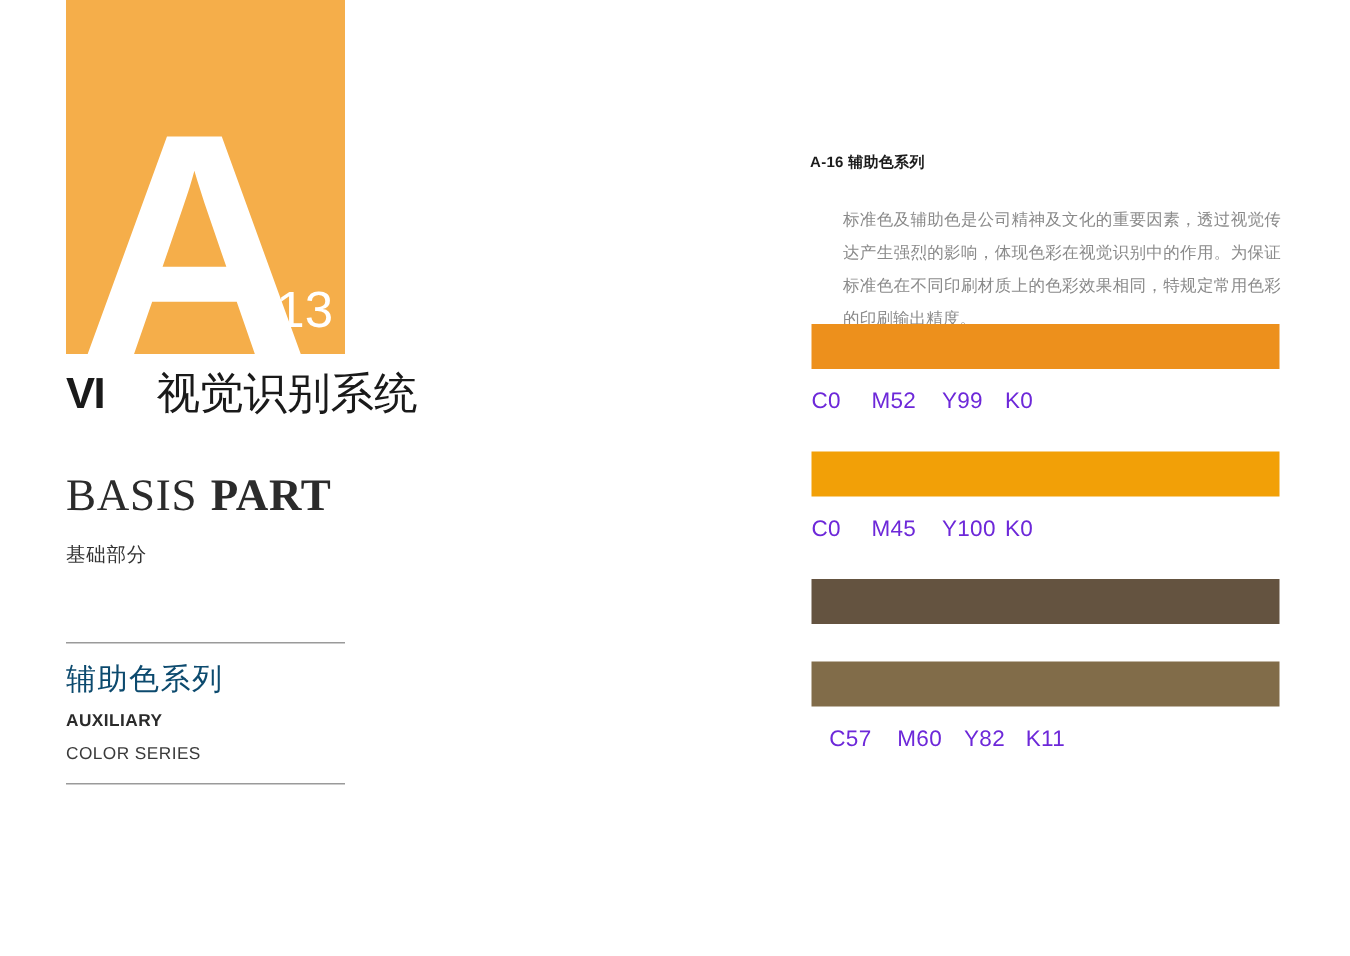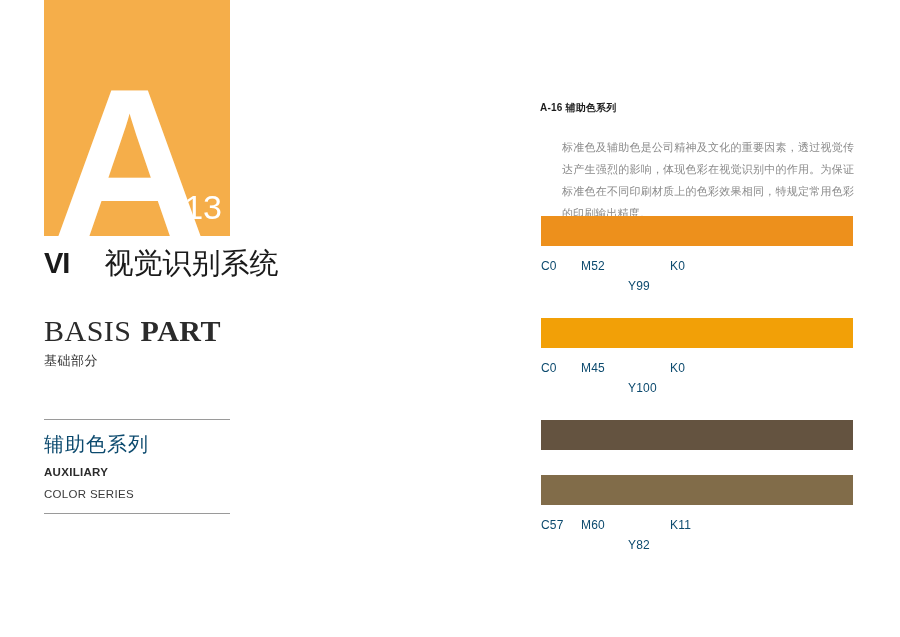--- a/index.html
+++ b/index.html
@@ -77,21 +77,21 @@
     color: #2b2b2b;
     letter-spacing: 0.5px;
     line-height: 1.15;
     font-family: Liberation Serif, serif;
   }
   #basis-en .b-light { font-weight: normal; }
   #basis-en .b-bold  { font-weight: bold; margin-left: 9px; }
   #basis-cn {
     font-size: 13px;
     color: #333333;
-    margin-top: 4px;
+    margin-top: 13px;
     letter-spacing: 0.5px;
   }
 
   #section-block {
     margin-top: 49px;
     width: 186px;
   }
   .hair-rule {
     height: 1px;
     background: #9a9a9a;
@@ -152,36 +152,36 @@
     letter-spacing: 0.1px;
   }
 
   #swatch-stack {
     position: absolute;
     left: 1px;
     top: 216px;
     width: 312px;
   }
   .swatch-row { margin-bottom: 25px; }
-  .swatch-row:last-child { margin-bottom: 0; }
+  .swatch-row:last-child { margin-bottom: 0; text-align: right; }
   .swatch-bar {
     width: 312px;
     height: 30px;
   }
   .swatch-label {
     margin-top: 13px;
-    font-size: 12px;
-    color: #0c4a6e;
+    font-size: 15px;
+    color: #6d28d9;
     letter-spacing: 0.2px;
     display: flex;
   }
   .swatch-label span { display: inline-block; }
   .swatch-label .ch-c { width: 40px; }
   .swatch-label .ch-m { width: 47px; }
-  .swatch-label .ch-y { width: 42px; margin-top: 20px; }
+  .swatch-label .ch-y { width: 42px; }
   .swatch-label .ch-k { width: 40px; }
 </style>
 </head>
 <body>
 
 <div id="left-column">
 
   <div id="cover-block" style="background: rgb(245, 174, 74);">
     <div id="cover-letter">A</div>
     <div id="cover-number">-13</div>

